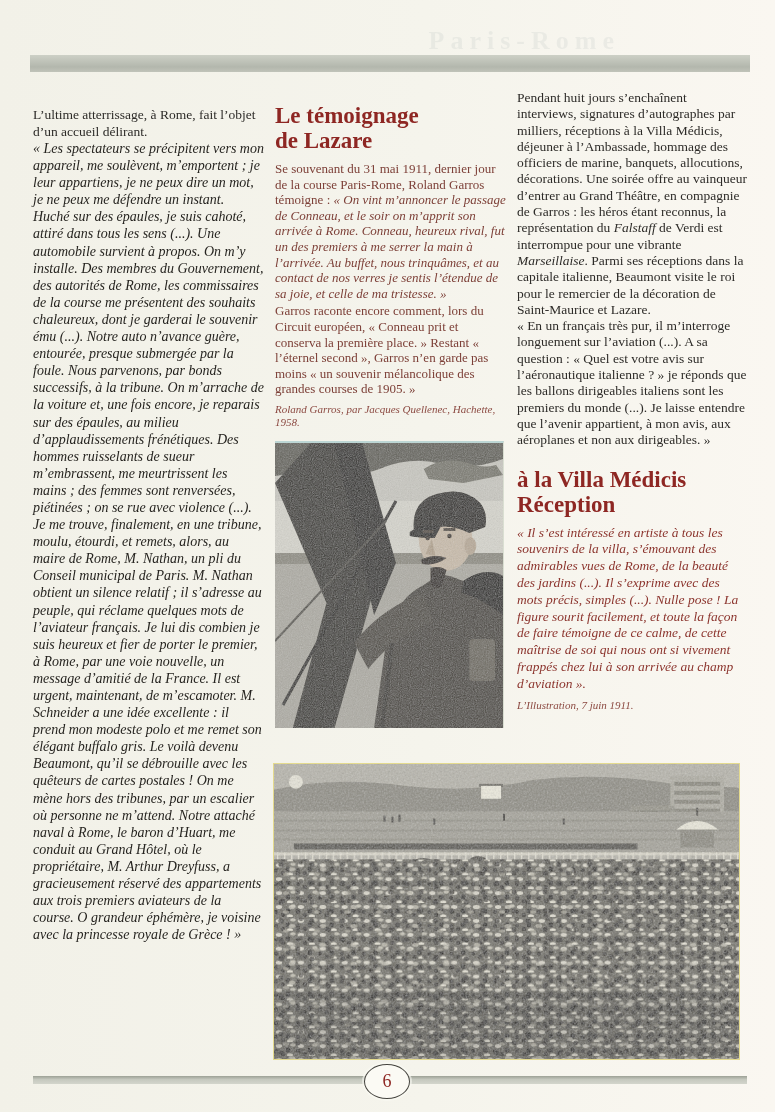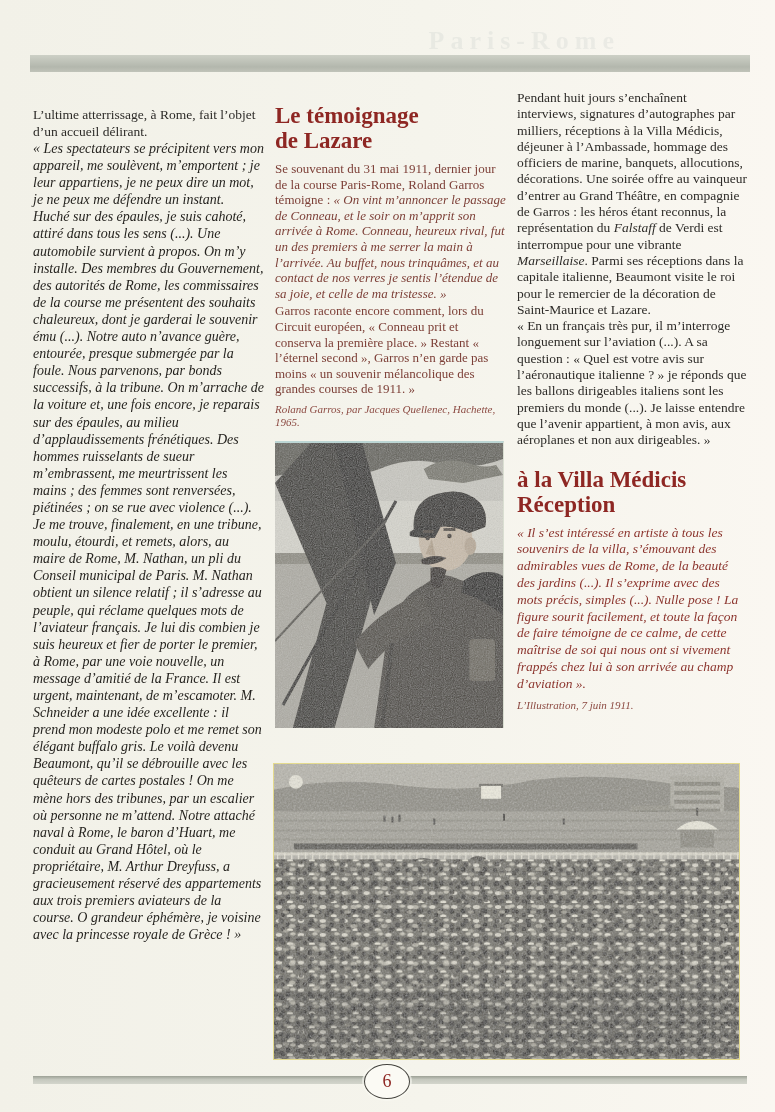--- a/index.html
+++ b/index.html
@@ -60,22 +60,22 @@
     <p class="intro">L’ultime atterrissage, à Rome, fait l’objet d’un accueil délirant.</p>
     <p class="q-black">« Les spectateurs se précipitent vers mon appareil, me soulèvent, m’emportent ; je leur appartiens, je ne peux dire un mot, je ne peux me défendre un instant. Huché sur des épaules, je suis cahoté, attiré dans tous les sens (...). Une automobile survient à propos. On m’y installe. Des membres du Gouvernement, des autorités de Rome, les commissaires de la course me présentent des souhaits chaleureux, dont je garderai le souvenir ému (...). Notre auto n’avance guère, entourée, presque submergée par la foule. Nous parvenons, par bonds successifs, à la tribune. On m’arrache de la voiture et, une fois encore, je reparais sur des épaules, au milieu d’applaudissements frénétiques. Des hommes ruisselants de sueur m’embrassent, me meurtrissent les mains ; des femmes sont renversées, piétinées ; on se rue avec violence (...). Je me trouve, finalement, en une tribune, moulu, étourdi, et remets, alors, au maire de Rome, M. Nathan, un pli du Conseil municipal de Paris. M. Nathan obtient un silence relatif ; il s’adresse au peuple, qui réclame quelques mots de l’aviateur français. Je lui dis combien je suis heureux et fier de porter le premier, à Rome, par une voie nouvelle, un message d’amitié de la France. Il est urgent, maintenant, de m’escamoter. M. Schneider a une idée excellente : il prend mon modeste polo et me remet son élégant buffalo gris. Le voilà devenu Beaumont, qu’il se débrouille avec les quêteurs de cartes postales ! On me mène hors des tribunes, par un escalier où personne ne m’attend. Notre attaché naval à Rome, le baron d’Huart, me conduit au Grand Hôtel, où le propriétaire, M. Arthur Dreyfuss, a gracieusement réservé des appartements aux trois premiers aviateurs de la course. O grandeur éphémère, je voisine avec la princesse royale de Grèce ! »</p>
   </div>
 
   <div class="col col-mid">
     <h2>
       <span class="hline">Le témoignage</span>
       <span class="hline">de Lazare</span>
     </h2>
     <p class="maroon-body"><span>Se souvenant du 31 mai 1911, dernier jour de la course Paris-Rome, Roland Garros témoigne : </span><span class="q-ital">« On vint m’annoncer le passage de Conneau, et le soir on m’apprit son arrivée à Rome. Conneau, heureux rival, fut un des premiers à me serrer la main à l’arrivée. Au buffet, nous trinquâmes, et au contact de nos verres je sentis l’étendue de sa joie, et celle de ma tristesse. »</span></p>
-    <p class="maroon-body mid-p2">Garros raconte encore comment, lors du Circuit européen, « Conneau prit et conserva la première place. » Restant « l’éternel second », Garros n’en garde pas moins « un souvenir mélancolique des grandes courses de 1911. »</p>
-    <p class="credit">Roland Garros, par Jacques Quellenec, Hachette, 1965.</p>
+    <p class="maroon-body mid-p2">Garros raconte encore comment, lors du Circuit européen, « Conneau prit et conserva la première place. » Restant « l’éternel second », Garros n’en garde pas moins « un souvenir mélancolique des grandes courses de 1905. »</p>
+    <p class="credit">Roland Garros, par Jacques Quellenec, Hachette, 1958.</p>
 
     <div class="photo-portrait">
       <svg viewBox="0 0 230 285" preserveAspectRatio="none">
         <defs>
           <filter id="g1">
               <feTurbulence type="fractalNoise" baseFrequency="0.9" numOctaves="2" seed="3"></feTurbulence>
               <feColorMatrix type="saturate" values="0"></feColorMatrix>
               <feComponentTransfer>
                 <feFuncA type="linear" slope="0.35" intercept="0"></feFuncA>
               </feComponentTransfer>

